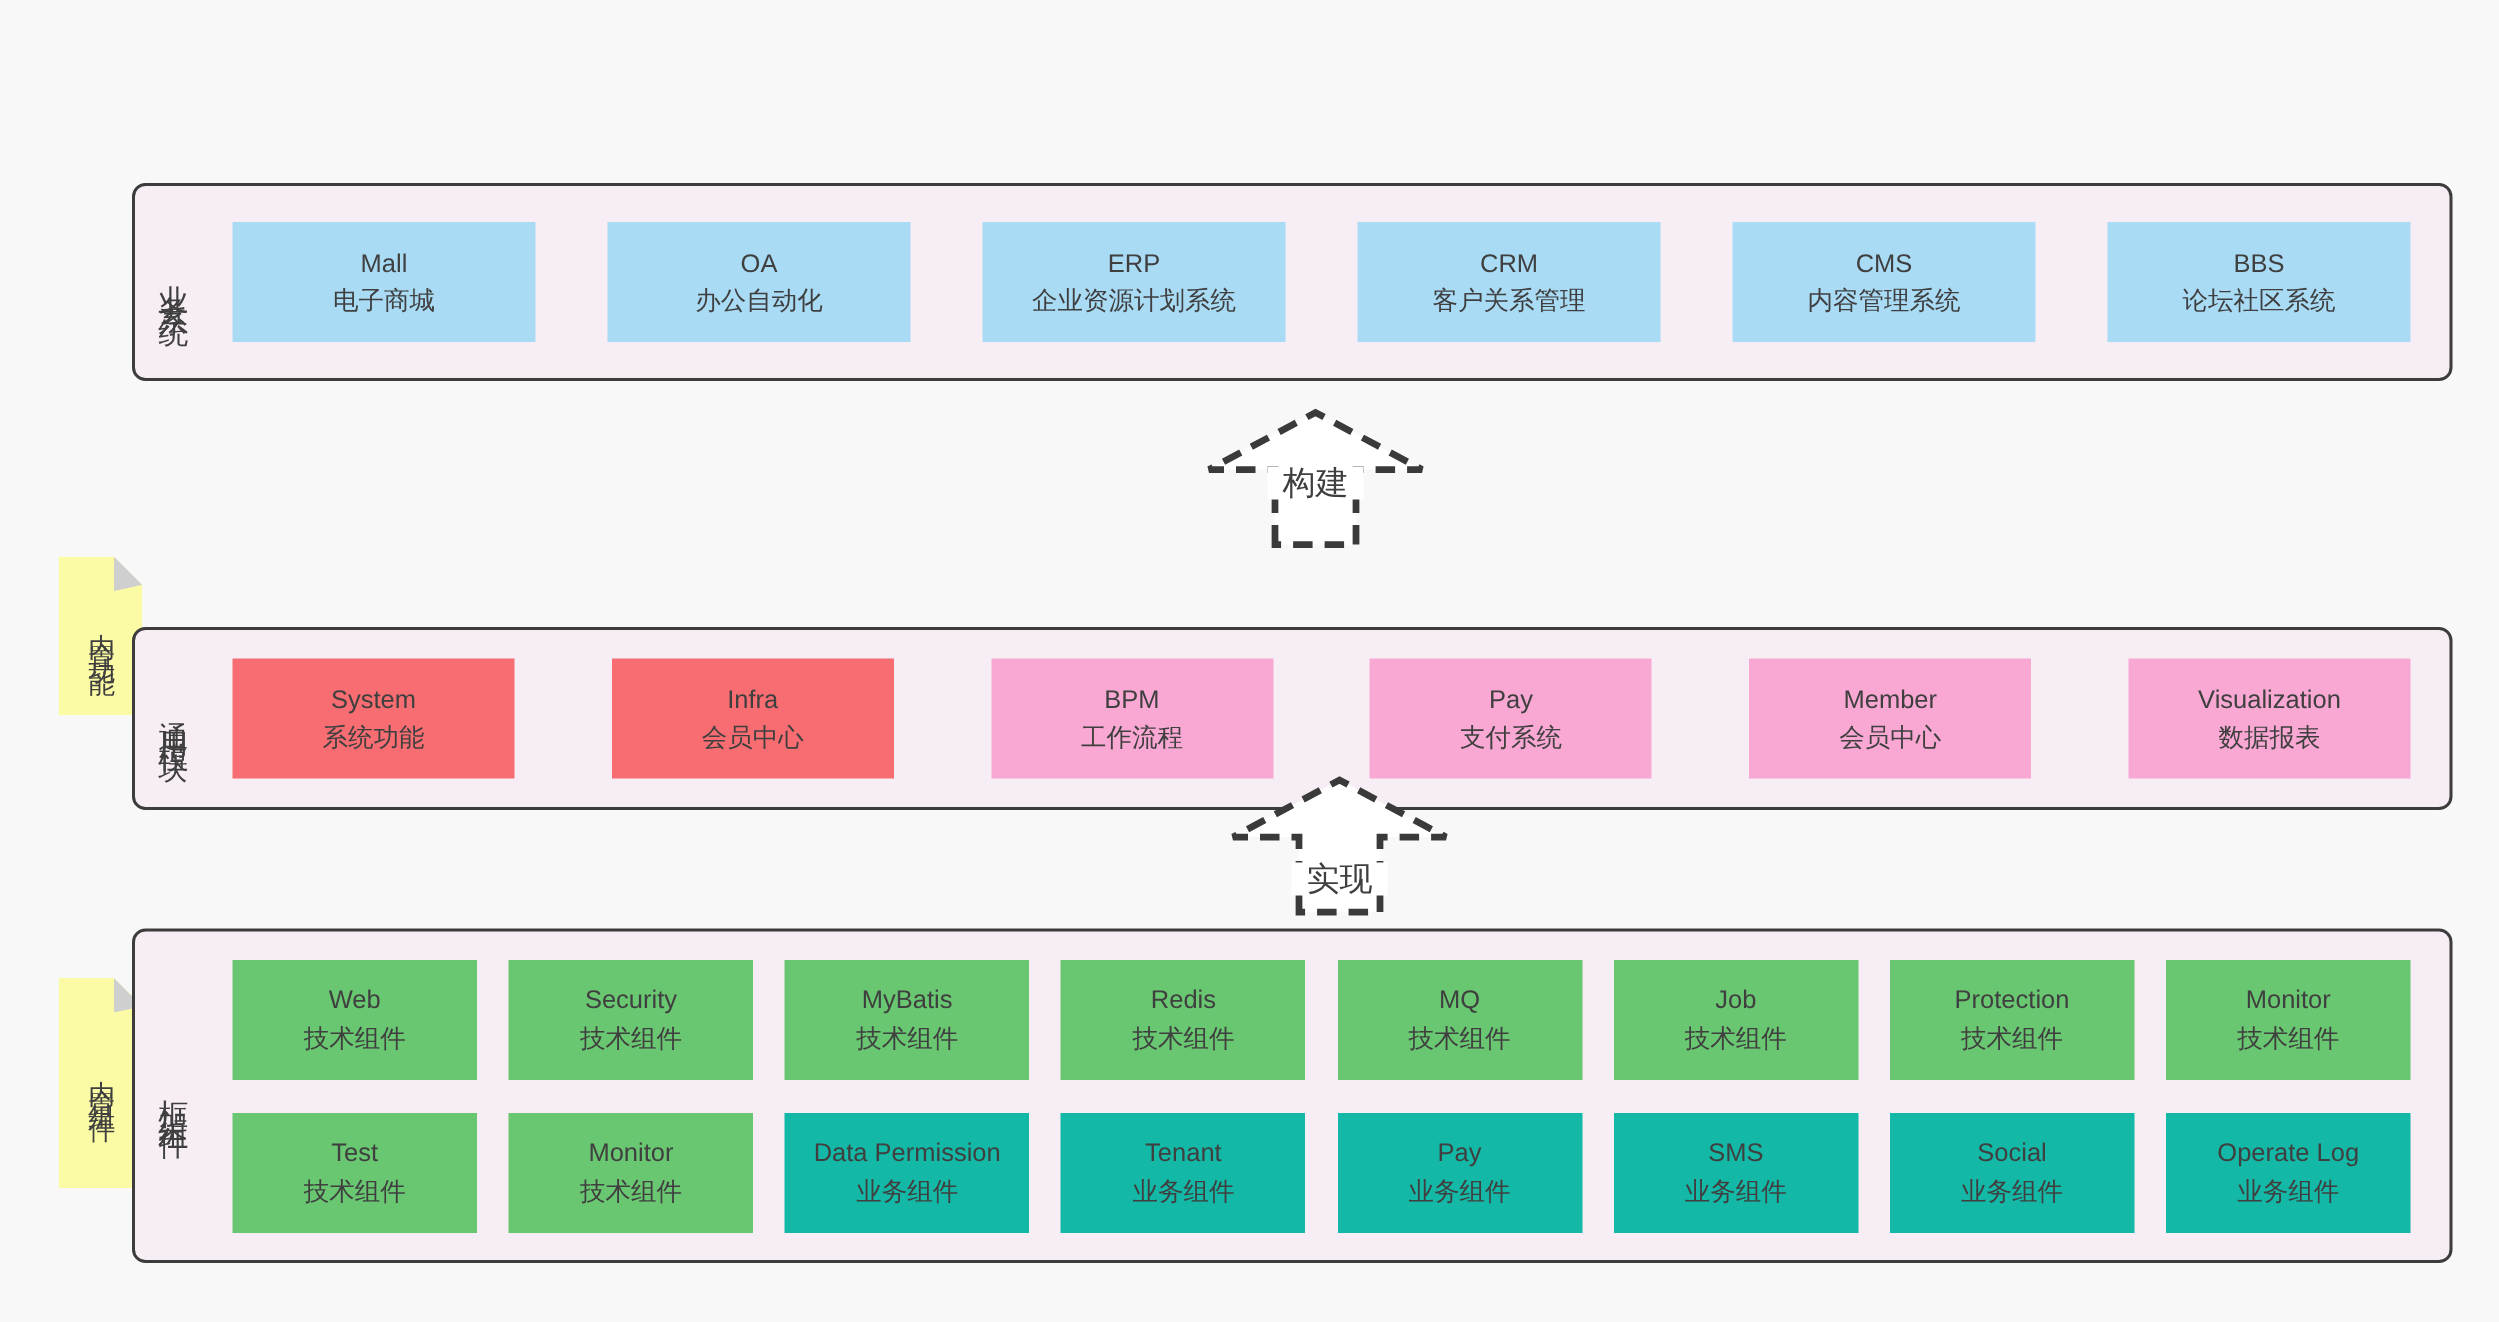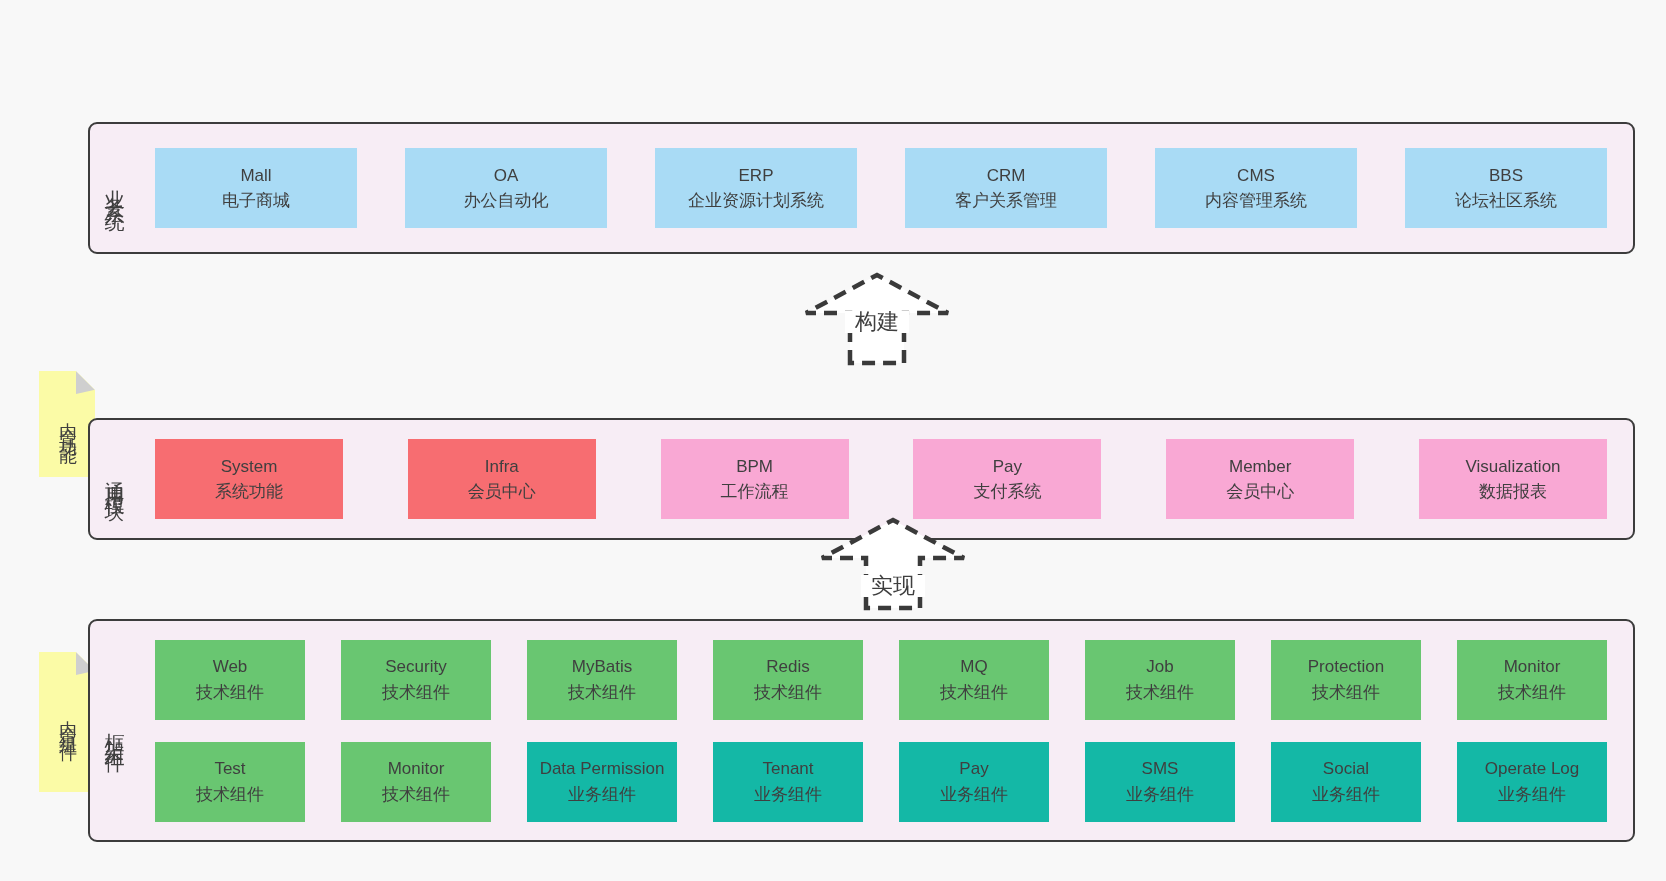--- a/index.html
+++ b/index.html
@@ -26,21 +26,21 @@
     gap:22px;padding:0 26px 0 28px;
   }
   .box-row{display:flex;justify-content:space-between;width:100%;}
   .box{
     height:80px;border-radius:0;box-sizing:border-box;
     display:flex;flex-direction:column;justify-content:center;align-items:center;
     text-align:center;font-size:17px;line-height:1.5;padding:2px 10px;
   }
   #layer-business .box{width:202px;}
   #layer-modules .box{width:188px;}
-  #layer-components .box{width:150px;padding:2px 6px;}
+  #layer-components .box{width:163px;padding:2px 6px;}
   .blue{background:#a9dbf5;}
   .red{background:#f76d71;}
   .pink{background:#f9a8d4;}
   .green{background:#69c671;}
   .lightgreen{background:#14b8a6;}
   
   .sticky{
     position:absolute;left:39px;width:56px;background:#fbfba6;z-index:0;
     clip-path:polygon(0 0,calc(100% - 19px) 0,100% 19px,100% 100%,0 100%);
     display:flex;align-items:center;justify-content:center;

